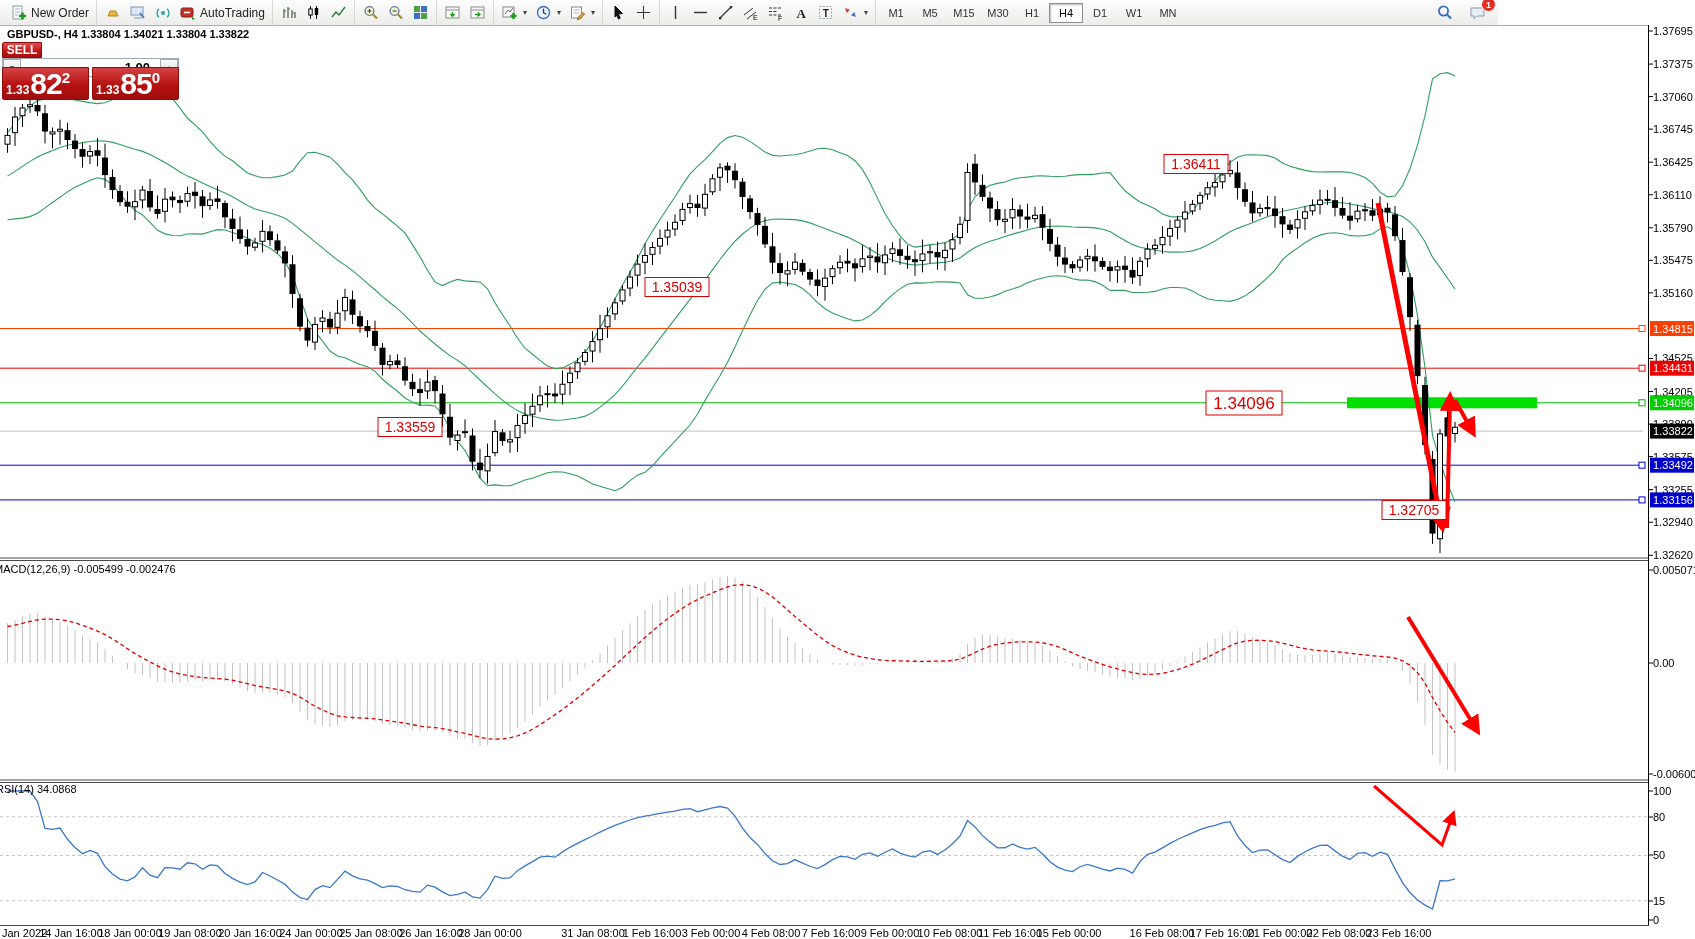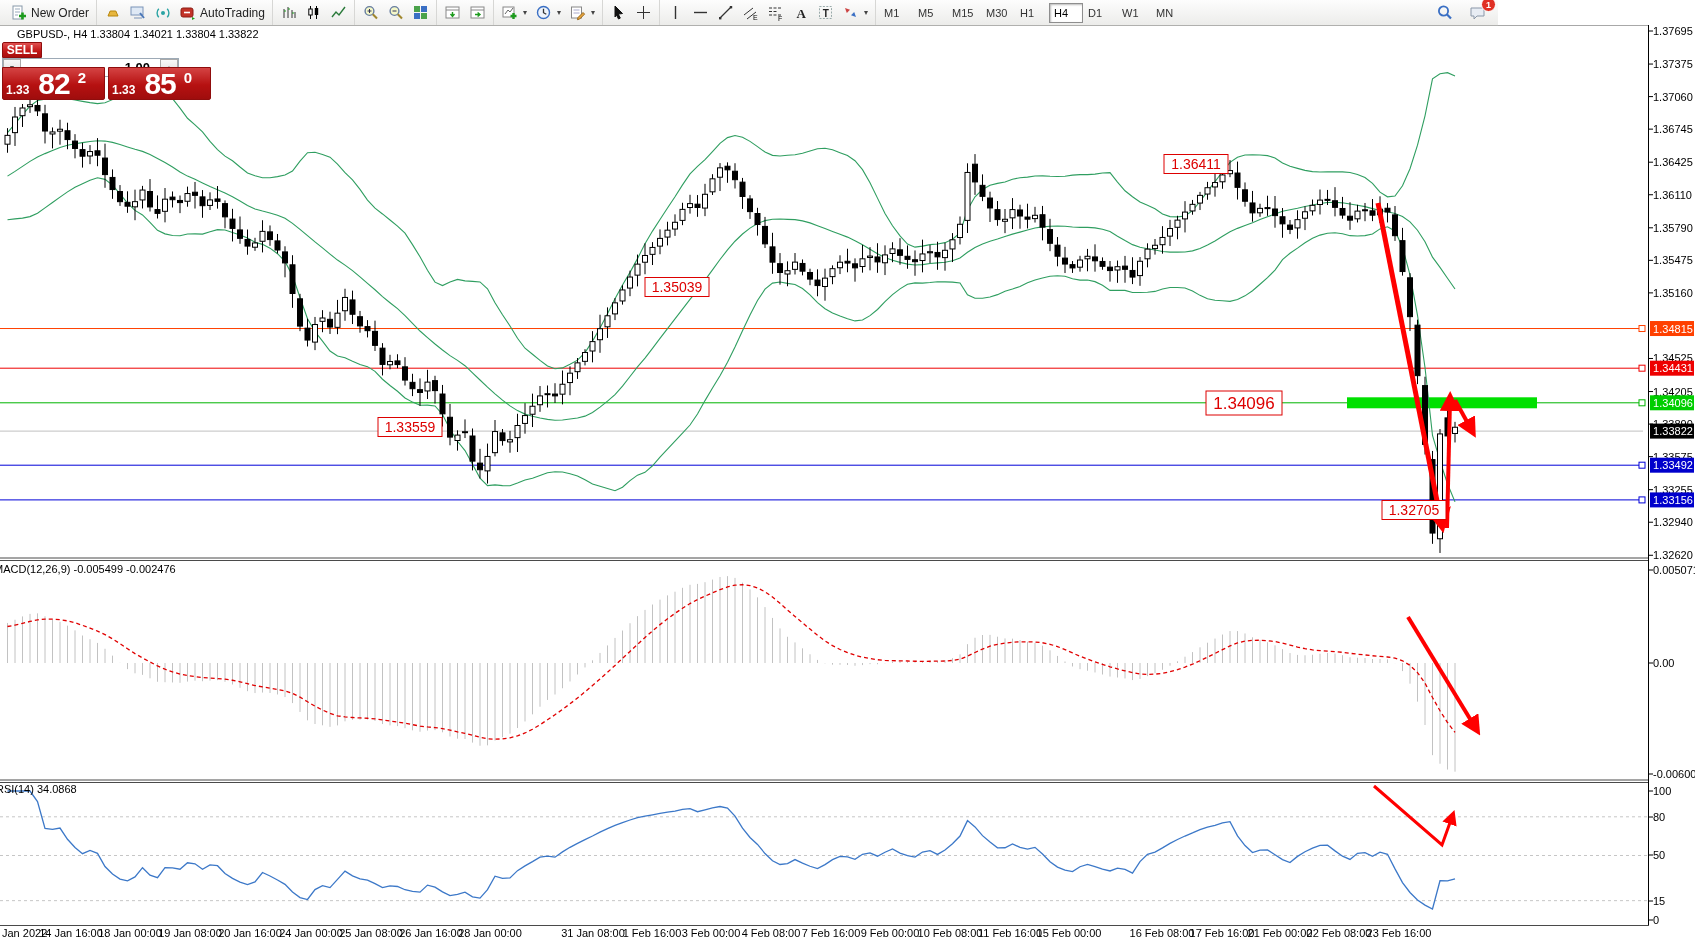--- a/index.html
+++ b/index.html
@@ -6,42 +6,42 @@
     font-family:"Liberation Sans",sans-serif;-webkit-font-smoothing:antialiased;}
   
   #toolbar{position:absolute;left:0;top:0;width:1498px;height:25px;z-index:20;
     background:linear-gradient(#fdfdfd,#ececea);border-bottom:1px solid #b0b0ae;
     display:flex;align-items:center;font-size:12px;color:#222;}
   .tb-group{display:flex;align-items:center;height:25px;padding:0 3px;border-left:1px solid #d7d7d5;}
   .tb-group:first-child{border-left:none;padding-left:6px;}
   .tb-btn{display:flex;align-items:center;gap:4px;padding:2px 3px;border:1px solid transparent;border-radius:2px;cursor:default;}
   .tb-btn svg{display:block}
   .dd{font-size:8px;color:#444;margin-left:1px;}
-  .tf-btn{min-width:24px;text-align:left;padding:3px 4px;font-size:11px;color:#333;border:1px solid transparent;}
+  .tf-btn{min-width:24px;text-align:center;padding:3px 4px;font-size:11px;color:#333;border:1px solid transparent;}
   .tf-btn.active{background:#fff;border:1px solid #8e8e8e;box-shadow:inset 1px 1px 2px #bbb;color:#000;}
   #tb-right{margin-left:auto;display:flex;align-items:center;gap:8px;padding-right:8px;}
   .badge{position:absolute;top:-5px;right:-7px;background:#e03024;color:#fff;border-radius:50%;
     width:13px;height:13px;font-size:9px;font-weight:bold;display:flex;align-items:center;justify-content:center;border:1px solid #fff;}
   
-  #quote-line{position:absolute;left:17px;top:28px;font-size:11px;color:#000;z-index:6;}
+  #quote-line{position:absolute;left:7px;top:28px;font-size:11px;color:#000;z-index:6;font-weight:bold;}
   
   #trade-panel{position:absolute;left:2px;top:42px;width:177px;z-index:7;}
   .tp-r1{display:flex;height:24px;flex-direction:column;}
   .btn-red{background:linear-gradient(#e05050,#c01414 60%,#a80e0e);color:#fff;font-weight:bold;
     font-size:12px;border:1px solid #8f0d0d;display:flex;align-items:center;justify-content:center;}
   #sell-btn{width:38px;border-radius:2px 0 0 0;}
   #buy-btn{width:46px;border-radius:0 2px 0 0;}
   .vol-wrap{flex:1;display:flex;background:#fff;border:1px solid #9daab6;}
   .vol-spin{width:16px;background:linear-gradient(#f8f8f8,#dcdcdc);border:1px solid #aaa;
     font-size:7px;color:#555;display:flex;align-items:center;justify-content:center;}
   #volume-input{flex:1;width:40px;border:none;outline:none;text-align:right;font-size:13px;font-weight:bold;
     font-family:"Liberation Sans",sans-serif;padding-right:10px;}
   .tp-r2{display:flex;height:33px;margin-top:1px;gap:3px;}
   .quote-big{flex:1;background:linear-gradient(#d44343,#b61111 55%,#9f0d0d);color:#fff;display:flex;
-    align-items:flex-end;padding:0 18px 1px 3px;border:1px solid #8f0d0d;border-radius:0 0 2px 2px;gap:8px;}
+    align-items:flex-end;padding:0 6px 1px 3px;border:1px solid #8f0d0d;border-radius:0 0 2px 2px;}
   .q-prefix{font-size:12px;font-weight:bold;line-height:16px;margin-right:1px;}
   .q-big{font-size:30px;font-weight:bold;line-height:28px;letter-spacing:-1px;}
   .q-sup{font-size:15px;font-weight:bold;line-height:15px;align-self:flex-start;margin-top:2px;}
   
   #chart-svg{position:absolute;left:0;top:0;z-index:1;}
 </style>
 </head>
 <body>
 
 <div id="toolbar">

